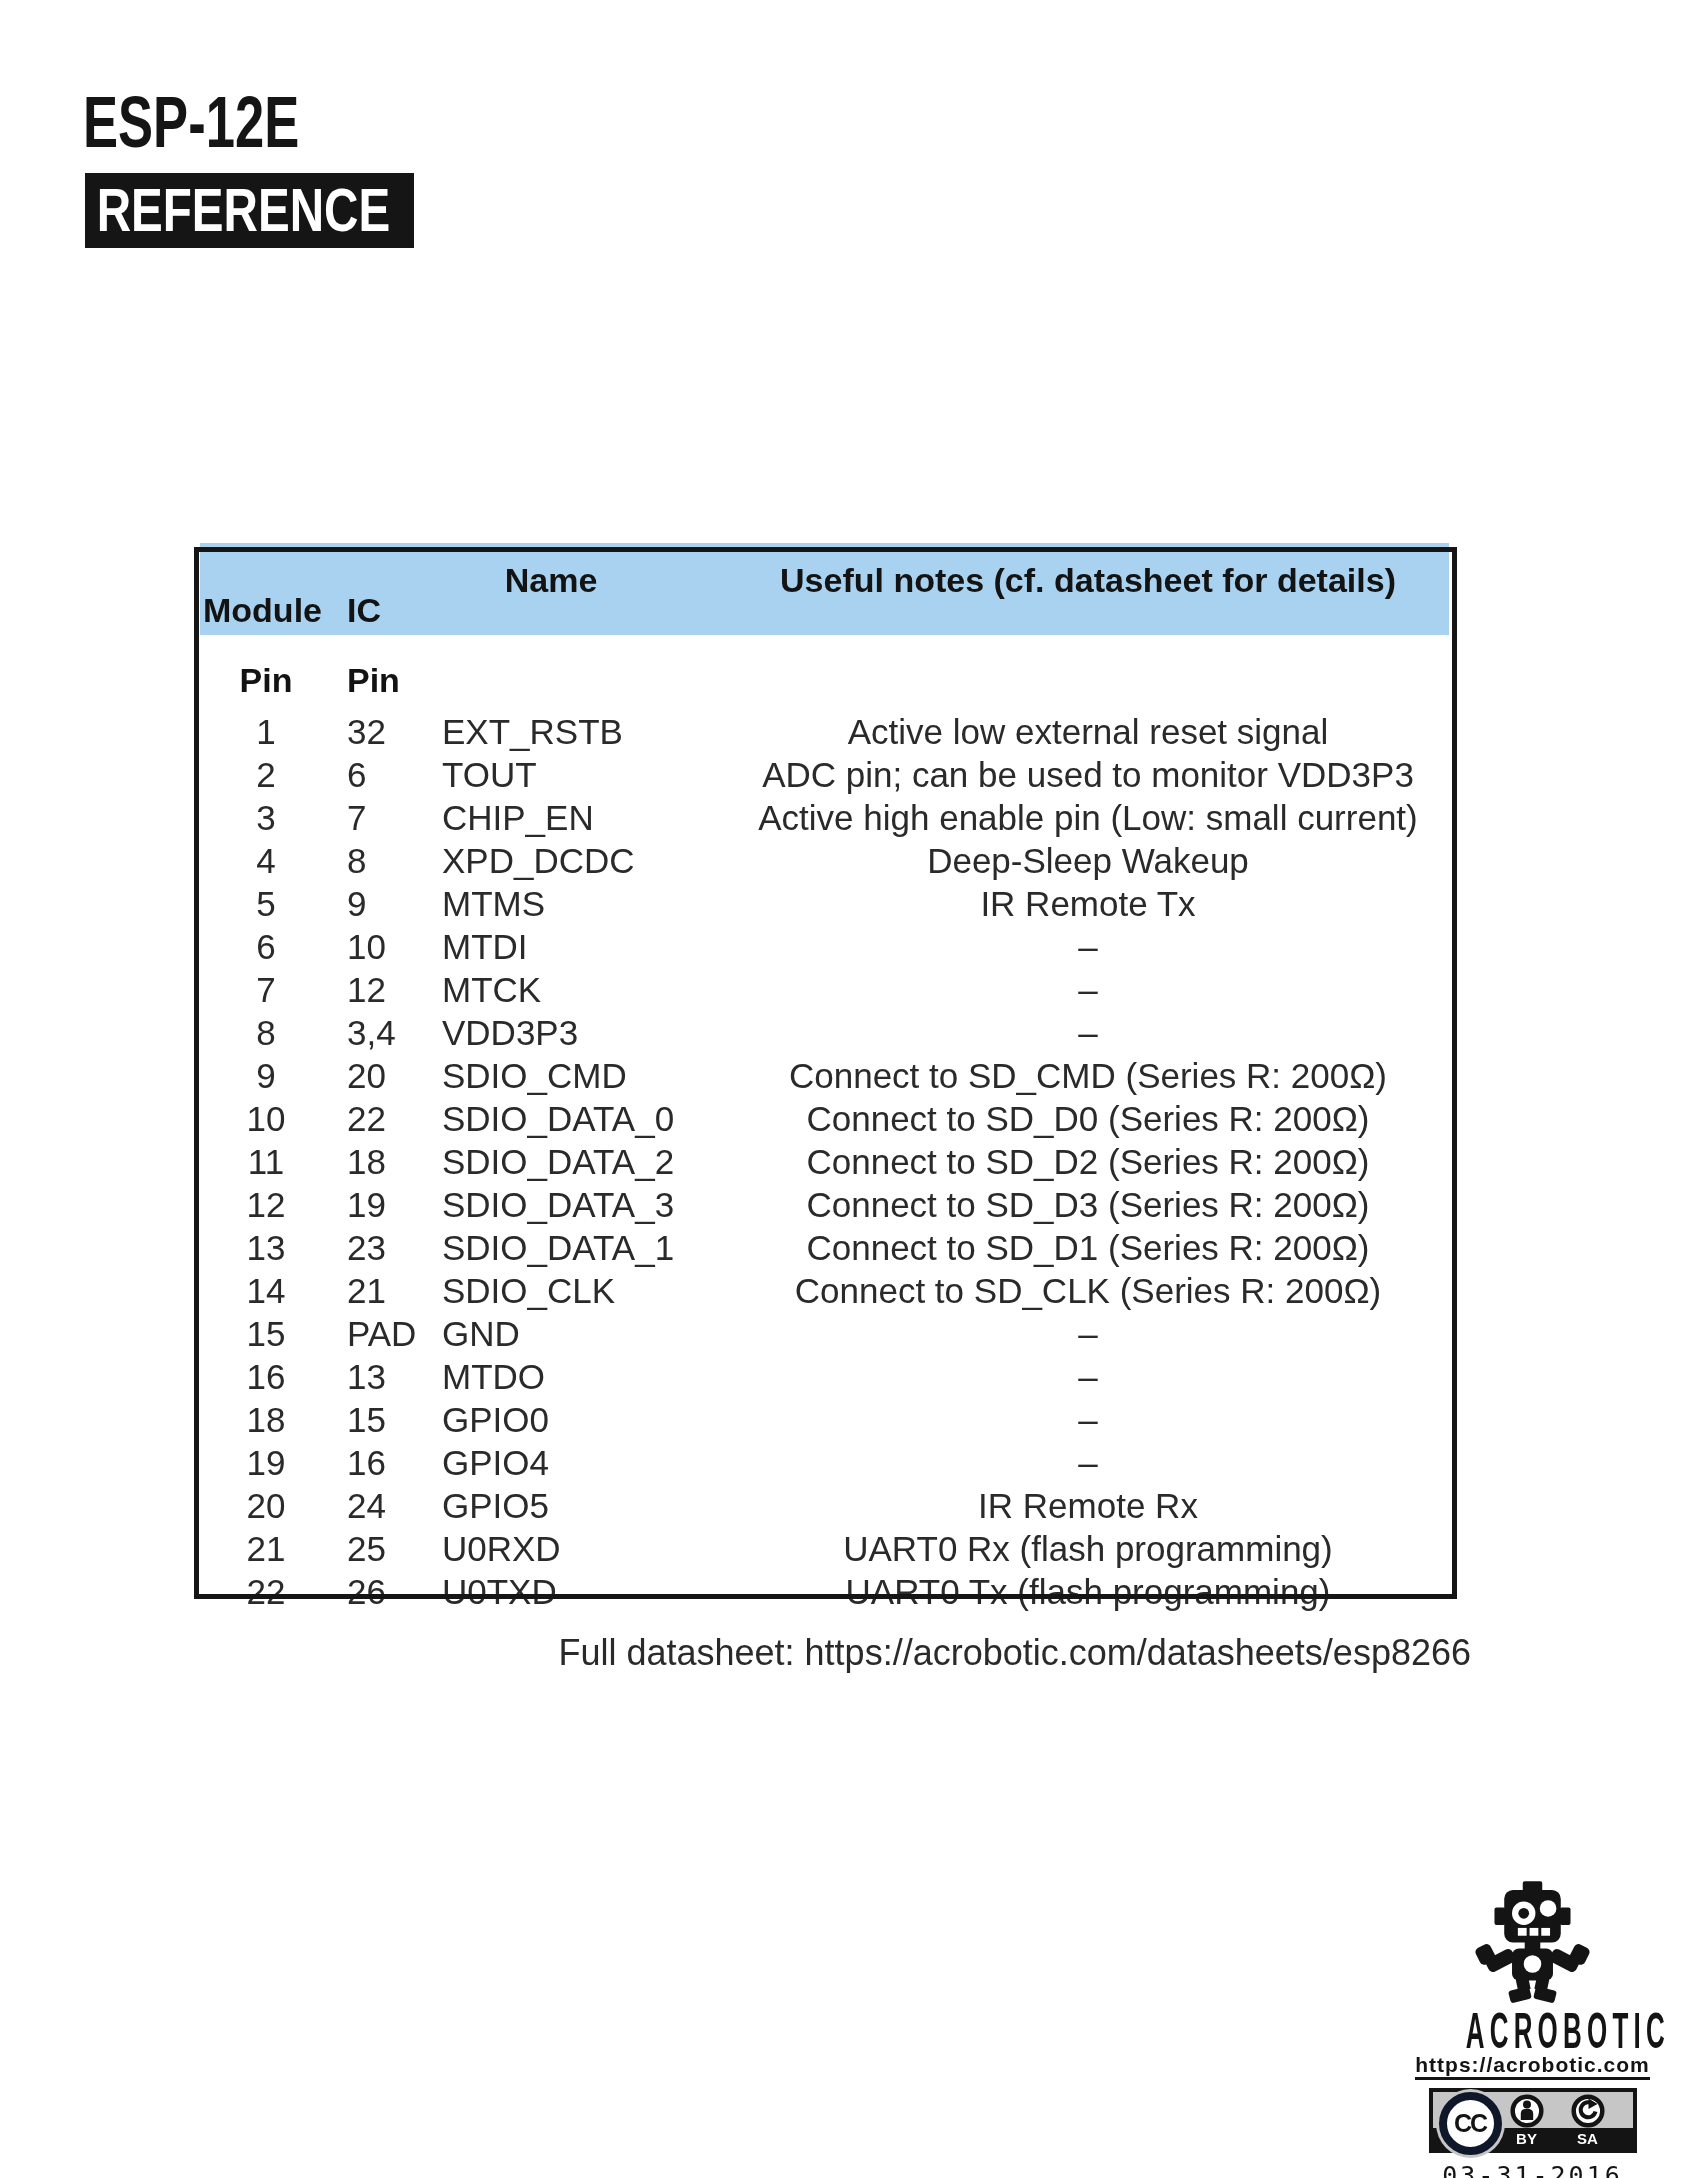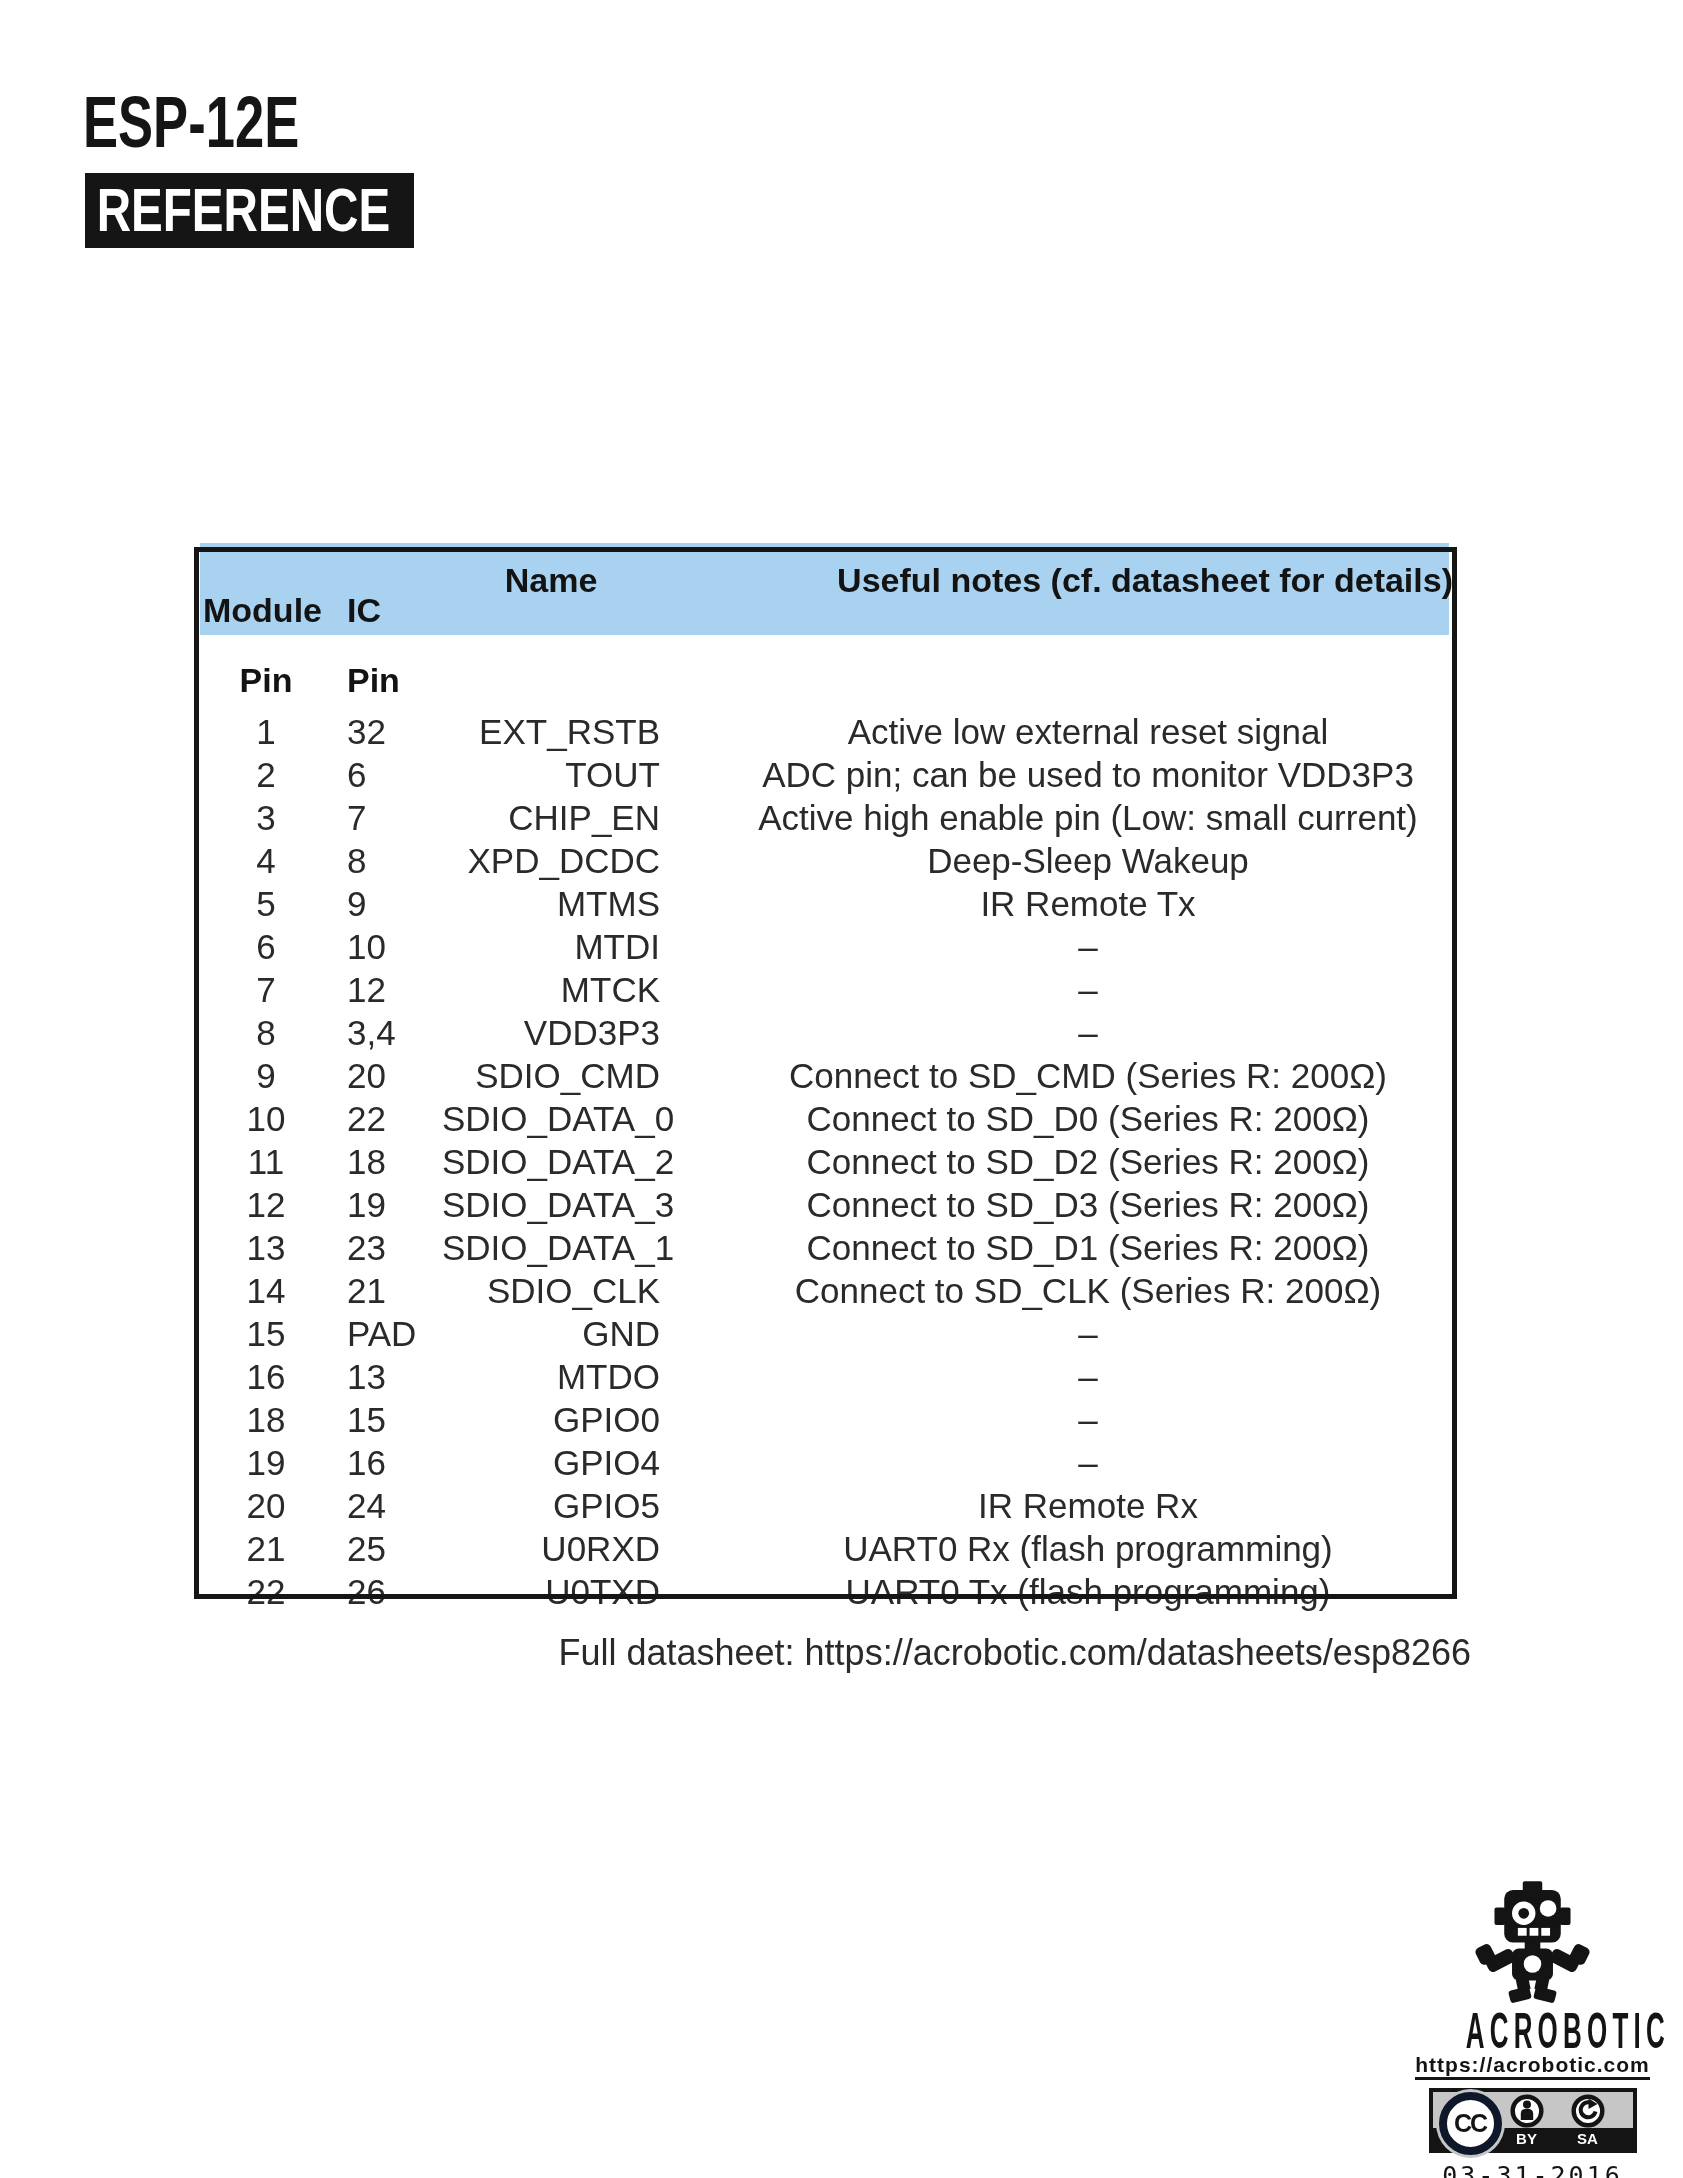--- a/index.html
+++ b/index.html
@@ -47,30 +47,30 @@
   thead tr { height:83px; }
   thead th {
     vertical-align:top; padding-top:8px; font-size:34px; font-weight:bold;
     color:#131313; line-height:40px;
   }
   th .l1, th .l2 { display:block;margin-top:30px; }
   th.h-module .l1 { text-align:left; padding-left:4px; }
   th.h-module .l2 { text-align:center; }
   th.h-ic .l1, th.h-ic .l2 { text-align:left; padding-left:14px; }
   th.h-name { }
-  th.h-notes { text-align:right; padding-left:63px; }
+  th.h-notes { text-align:center; padding-left:63px; }
   tbody tr.spacer { height:10px; }
   tbody tr.datarow { height:43px; }
   tbody td {
     font-size:35px; color:#2a2a2a; vertical-align:middle;
     white-space:nowrap; line-height:1;
   }
   td.c1 { text-align:center; }
   td.c2 { text-align:left; padding-left:14px; }
-  td.c3 { text-align:right; }
+  td.c3 { text-align:left; }
   td.c4 { text-align:center; padding-left:63px; }
 
   
   .datasheet-line {
     position:absolute; left:194px; top:1632px; width:1277px;
     text-align:right; font-size:36px; color:#2a2a2a;
   }
 
   
   .brand { position:absolute; left:1394px; top:1880px; width:277px; text-align:center; }

